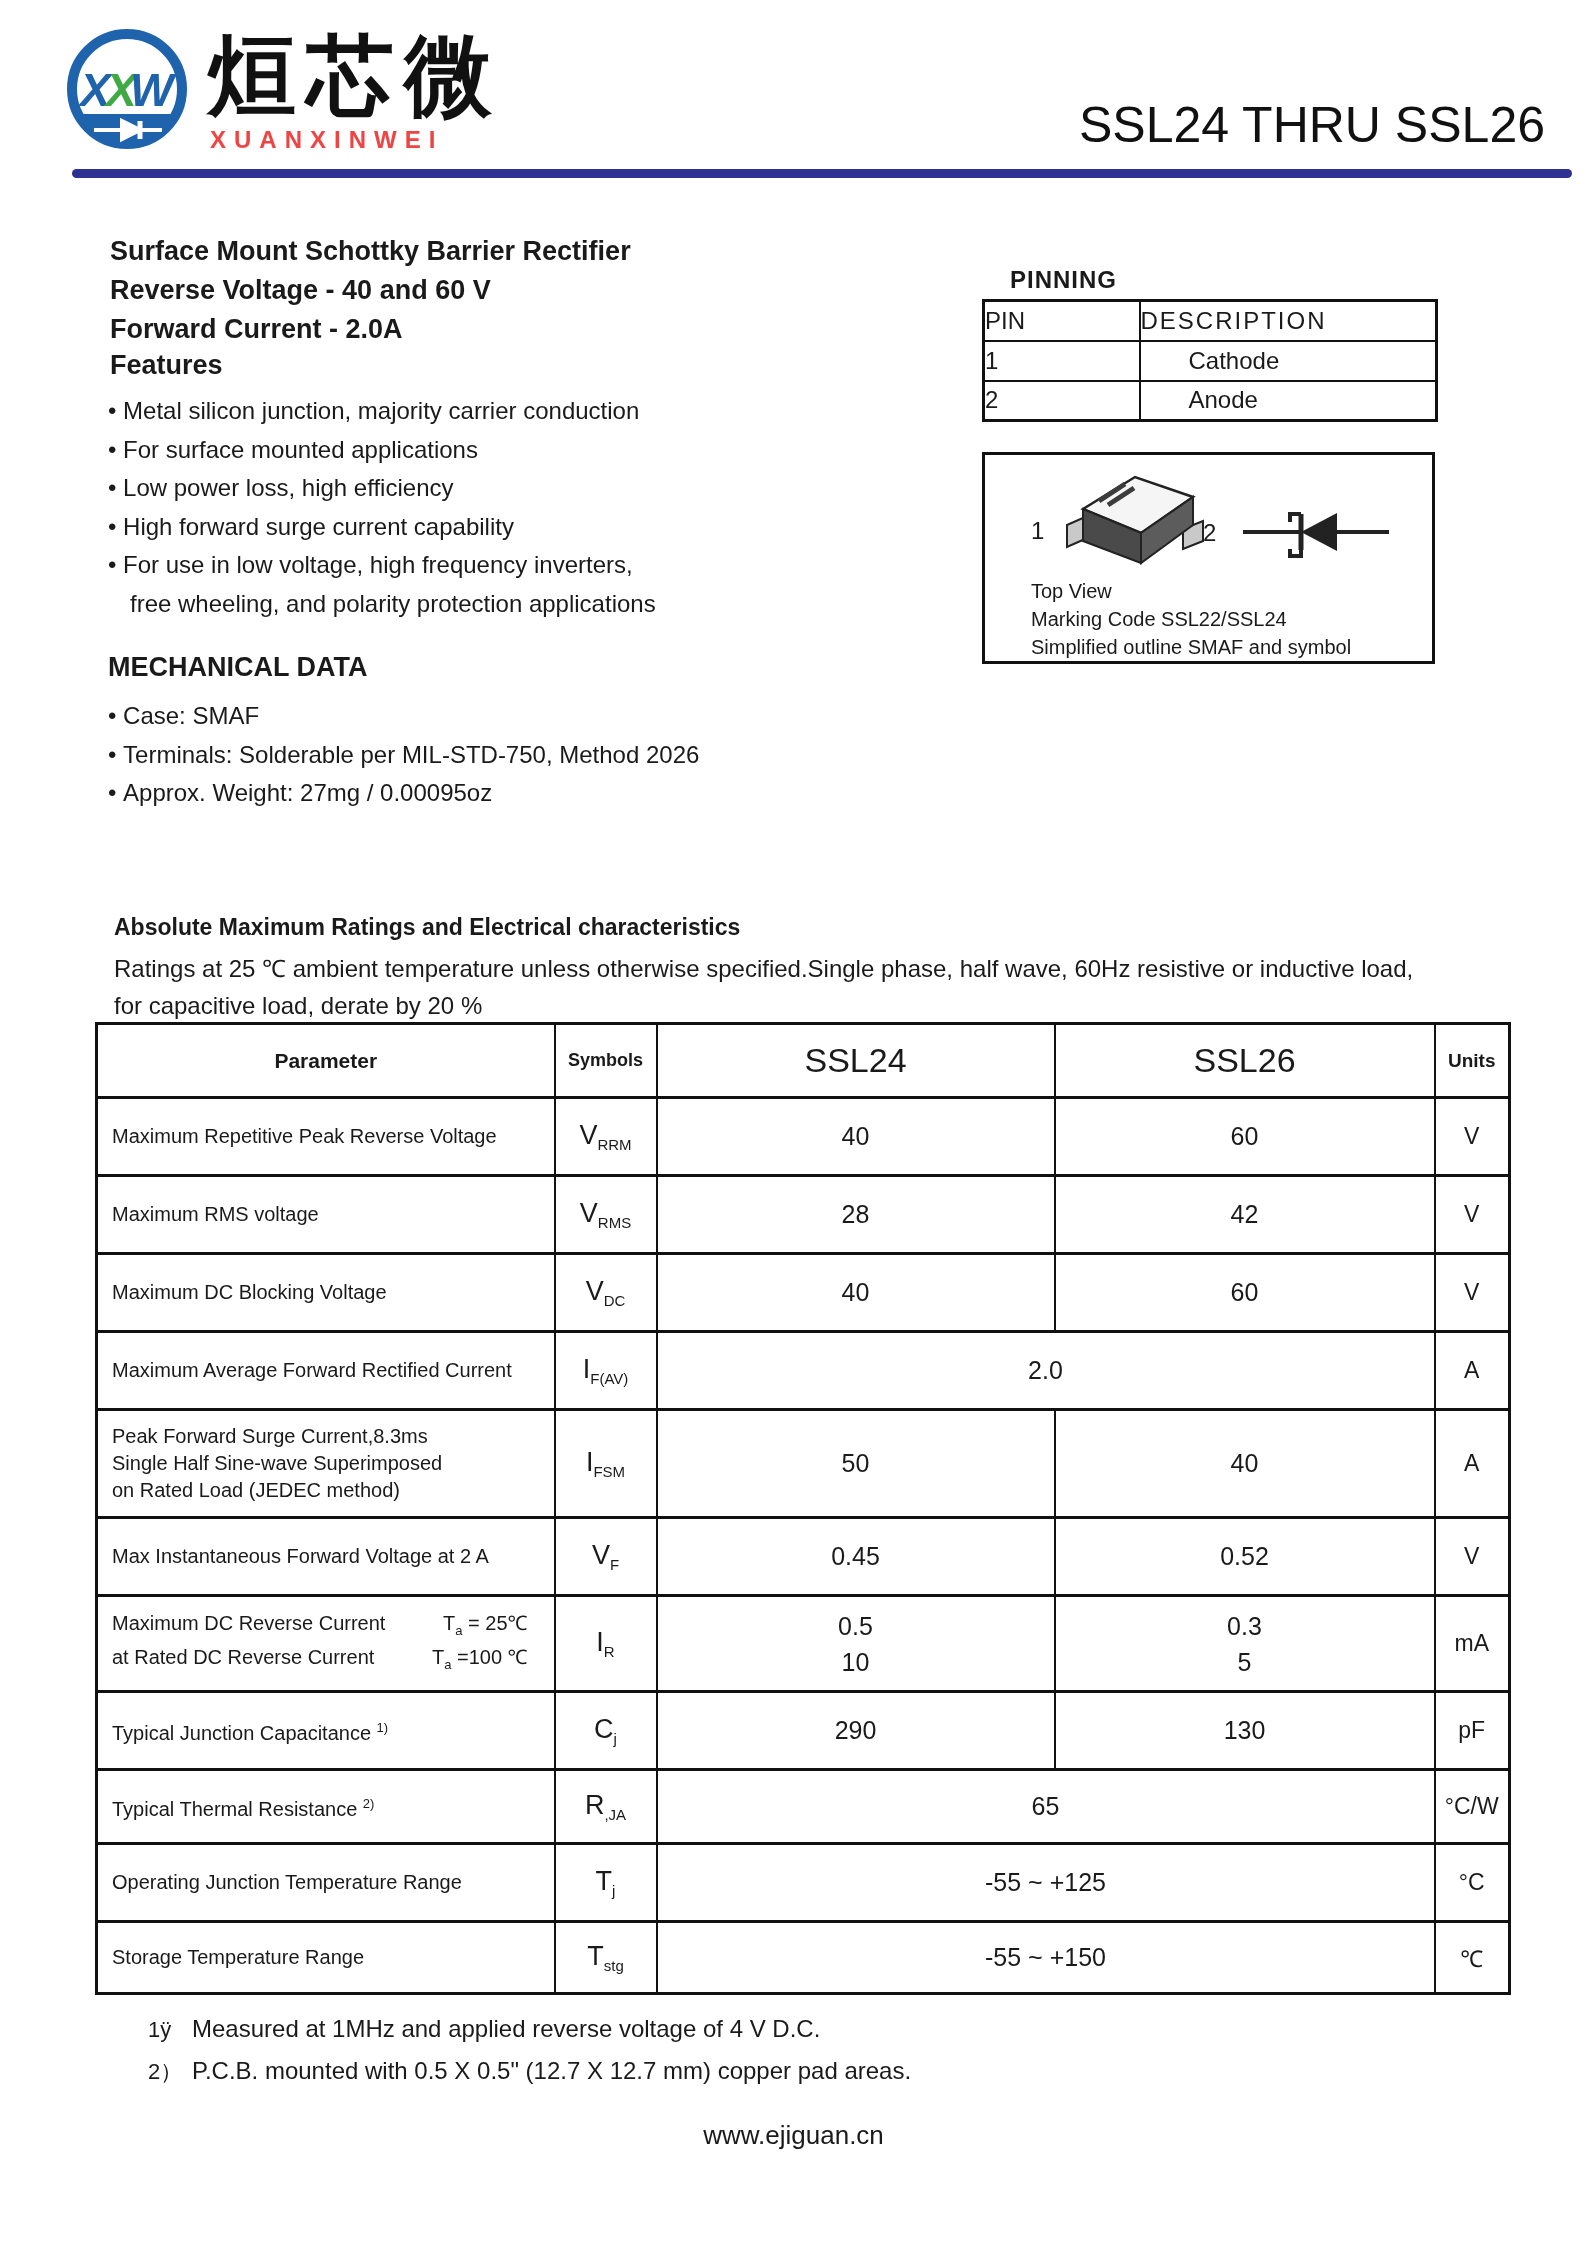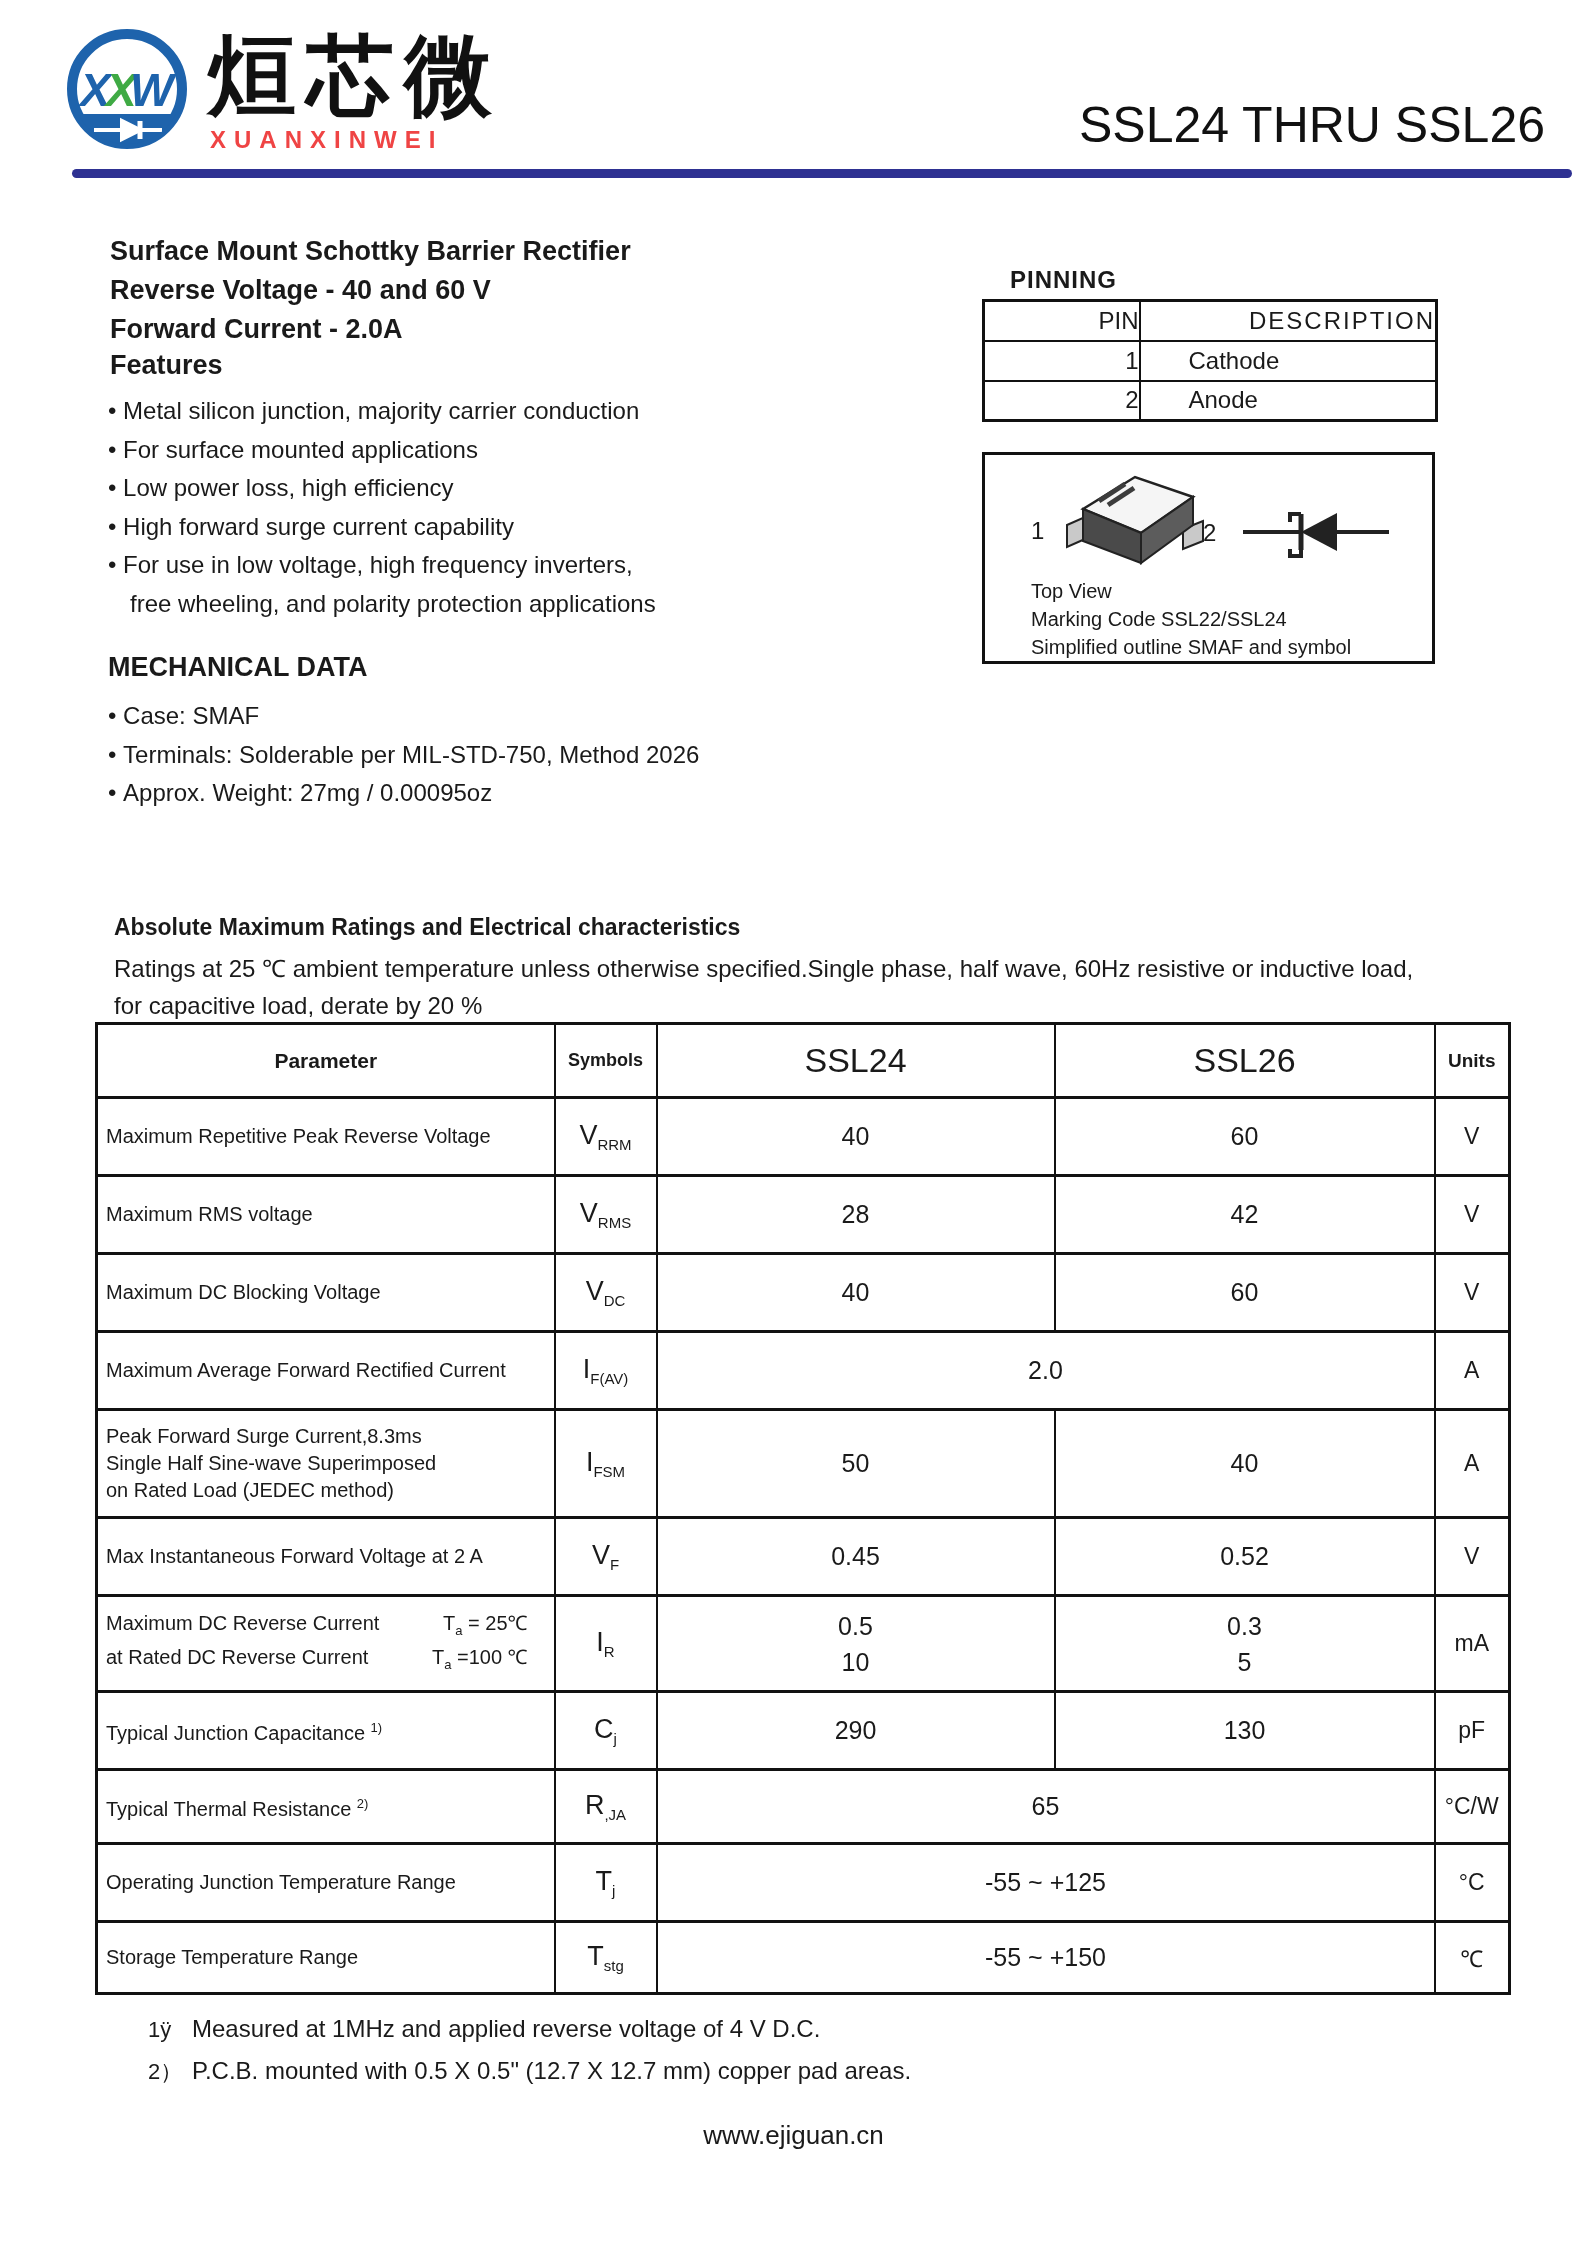--- a/index.html
+++ b/index.html
@@ -23,21 +23,21 @@
   .features-heading { left:110px; top:350px; font-size:27px; font-weight:bold; }
   .features-list { left:108px; top:392px; font-size:24px; line-height:38.5px; }
   .features-list .cont { padding-left:22px; }
   .mech-heading { left:108px; top:652px; font-size:27px; font-weight:bold; }
   .mech-list { left:108px; top:697px; font-size:24px; line-height:38.5px; }
   .bullet::before { content:"\2022\00a0"; }
 
   
   .pinning-heading { left:1010px; top:266px; font-size:24px; font-weight:bold; letter-spacing:1px; }
   .pin-table { left:982px; top:299px; width:453px; border-collapse:collapse; table-layout:fixed; border:3px solid #111; }
-  .pin-table td, .pin-table th { border:2px solid #111; height:40px; font-size:24px; font-weight:normal; text-align:right; vertical-align:middle; }
+  .pin-table td, .pin-table th { border:2px solid #111; height:40px; font-size:24px; font-weight:normal; text-align:left; vertical-align:middle; }
   .pin-table .desc-head { letter-spacing:2px; }
   .pin-table .desc-cell { text-align:left; padding-left:48px; }
 
   
   .pkg-box { left:982px; top:452px; width:453px; height:212px; border:3px solid #111; }
   .pkg-pin1 { left:46px; top:62px; font-size:24px; }
   .pkg-pin2 { left:218px; top:64px; font-size:24px; }
   .pkg-drawing { left:74px; top:14px; }
   .pkg-diode { left:252px; top:48px; }
   .pkg-caption { left:46px; top:122px; font-size:20px; line-height:28px; }
@@ -47,21 +47,21 @@
   .ratings-heading { left:114px; top:914px; font-size:23px; font-weight:bold; }
   .ratings-note { left:114px; top:950px; font-size:24px; line-height:37px; }
 
   
   .ratings-table { left:95px; top:1022px; width:1413px; border-collapse:collapse; table-layout:fixed; border:3px solid #111; }
   .ratings-table td, .ratings-table th {
     border-left:2px solid #111; border-right:2px solid #111;
     border-top:3px solid #111; border-bottom:3px solid #111;
     vertical-align:middle; text-align:center; font-weight:normal;
   }
-  .ratings-table .param-cell { text-align:left; padding-left:8px; font-size:20px; line-height:27px; }
+  .ratings-table .param-cell { text-align:left; padding-left:14px; font-size:20px; line-height:27px; }
   .ratings-table .hdr-param { font-size:21px; font-weight:bold; text-align:center; }
   .ratings-table .hdr-sym { font-size:18px; font-weight:bold; }
   .ratings-table .hdr-type { font-size:34px; }
   .ratings-table .hdr-units { font-size:19px; font-weight:bold; }
   .val-cell { font-size:25px; }
   .units-cell { font-size:23px; }
   .sym { font-size:27px; }
   .sym sub { font-size:15px; }
   .param-cell sup { font-size:13px; }
   .cond-line { display:flex; justify-content:space-between; padding-right:26px; }

